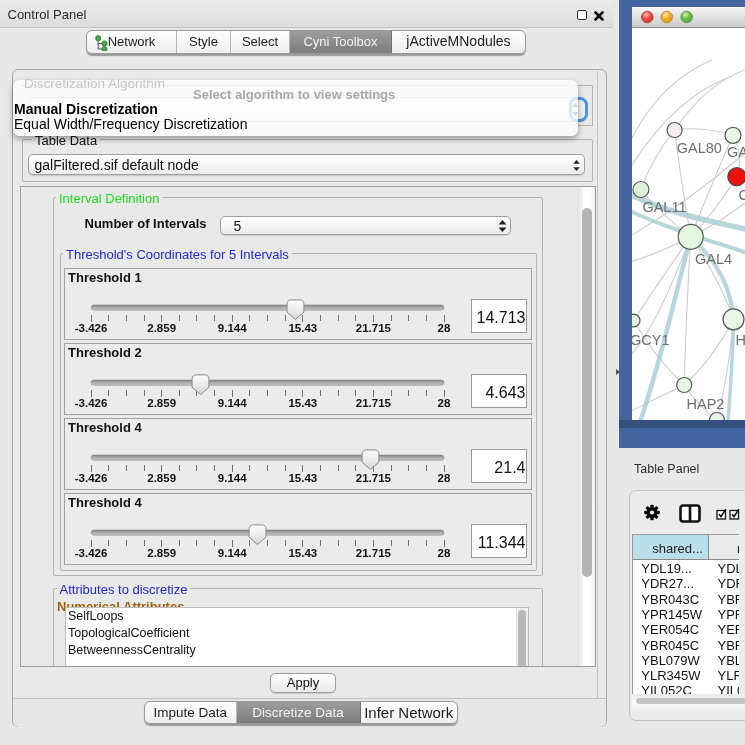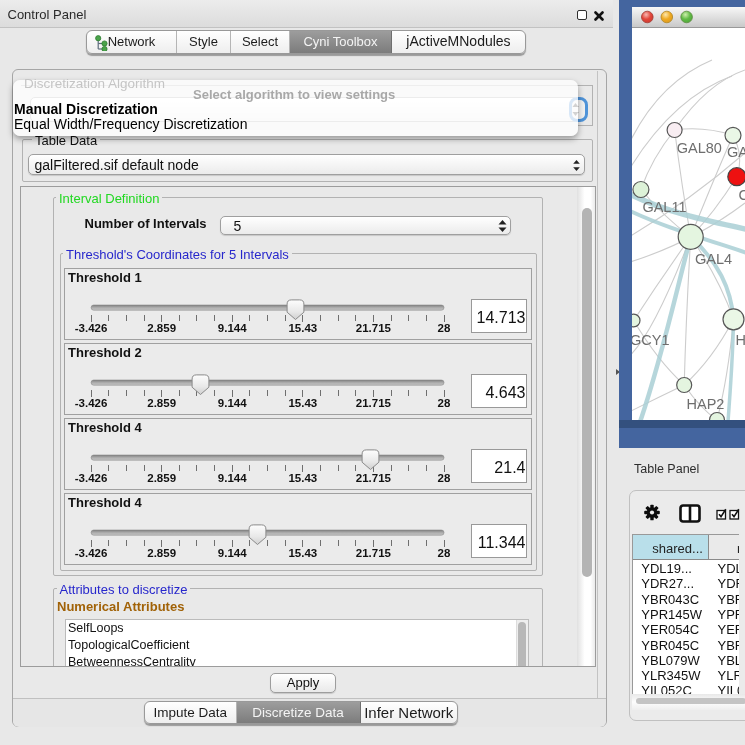--- a/index.html
+++ b/index.html
@@ -32,21 +32,21 @@
 
 
 #scrollpane { left:20px; top:185.5px; width:576px; height:481px; border:1px solid #9c9c9c; overflow:hidden; background:#e9e9e9; }
 
 
 .tpanel { position:absolute; left:42.5px; width:468.5px; height:71.5px; border:1px solid #a0a0a0; background:#ebebeb; }
 .tlabel { position:absolute; left:3.5px; top:1px; font-size:13px; font-weight:bold; color:#111; }
 .tvalue { position:absolute; left:406px; top:29.5px; width:56px; height:34px; border:1px solid #999; background:#fff; font-size:16px; color:#111; text-align:right; padding-right:0; line-height:35px; }
 
 
-#attrlist { left:44px; top:432px; width:464px; height:60px; background:#fff; border:1px solid #bbb; font-size:12.5px; color:#111; }
+#attrlist { left:44px; top:420px; width:464px; height:60px; background:#fff; border:1px solid #bbb; font-size:12.5px; color:#111; }
 #attrlist div { padding-left:2px; height:17px; line-height:17px; }
 
 
 #bottabs { left:144px; top:701px; width:314px; height:23px; }
 
 
 .sbtrack { position:absolute; background:linear-gradient(90deg,#e0e0e0,#ffffff 40%,#ffffff 70%,#e6e6e6); }
 .sbthumb { position:absolute; background:#b4b4b4; border-radius:5px; }
 
 

